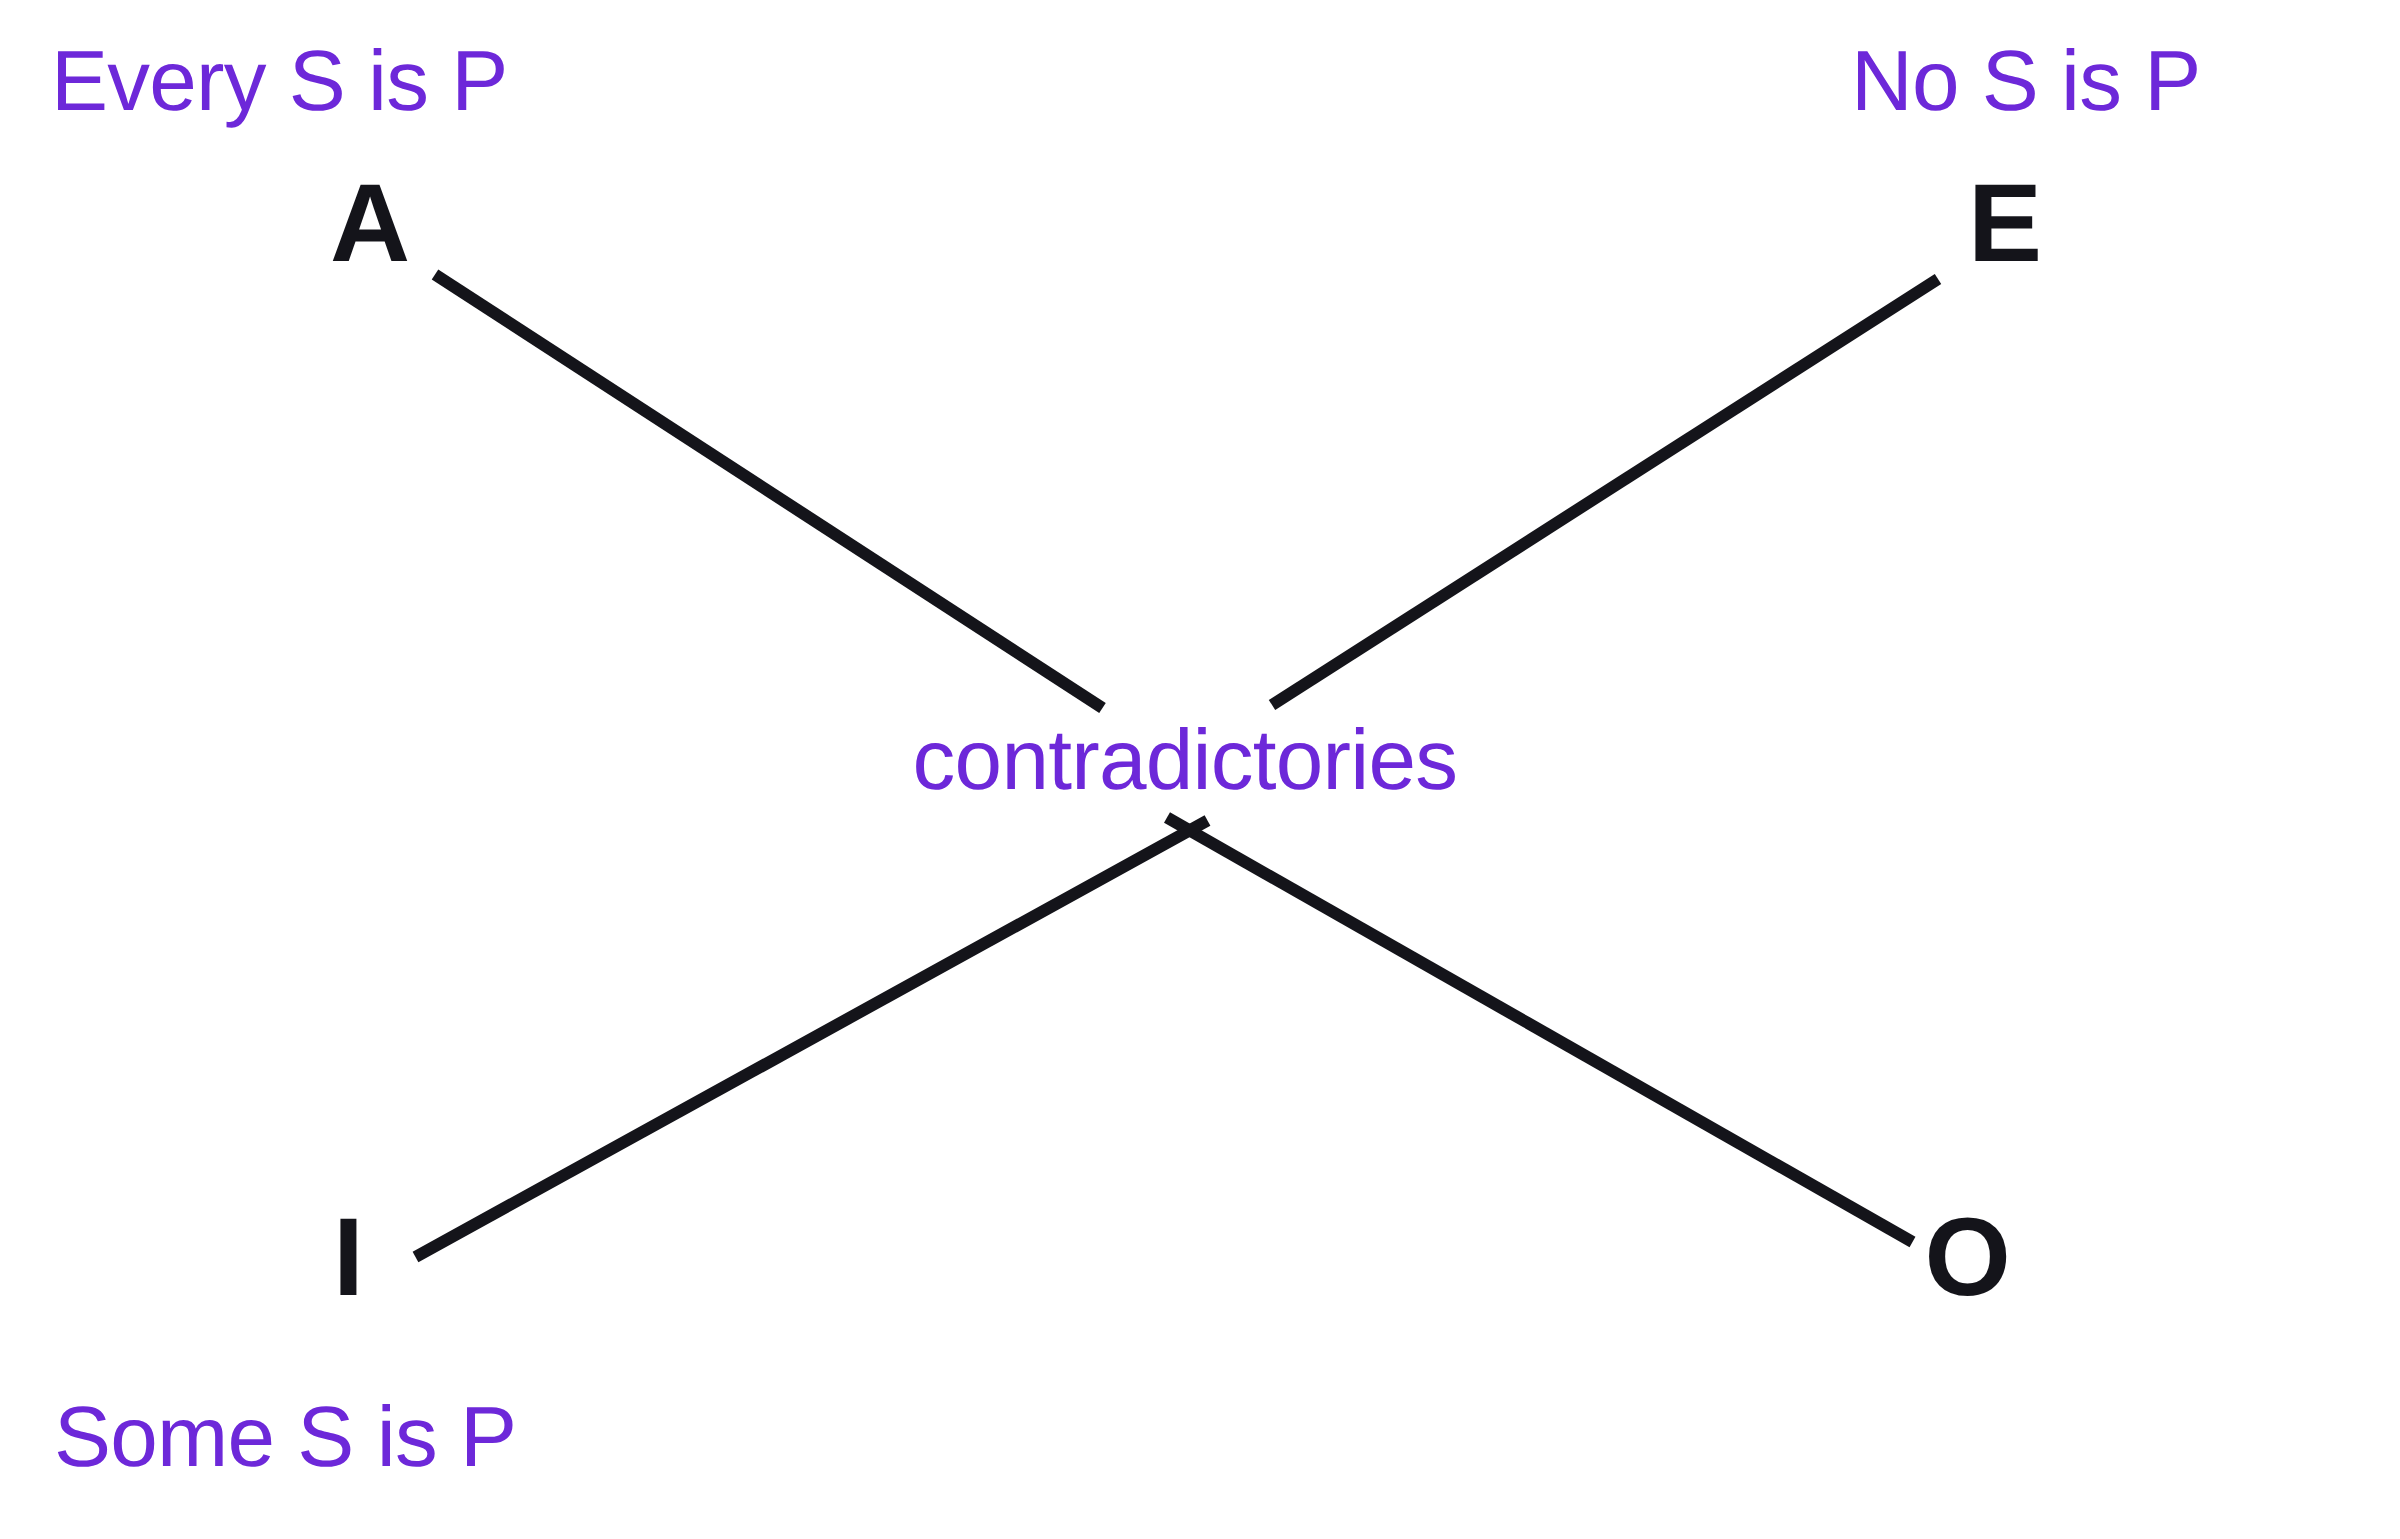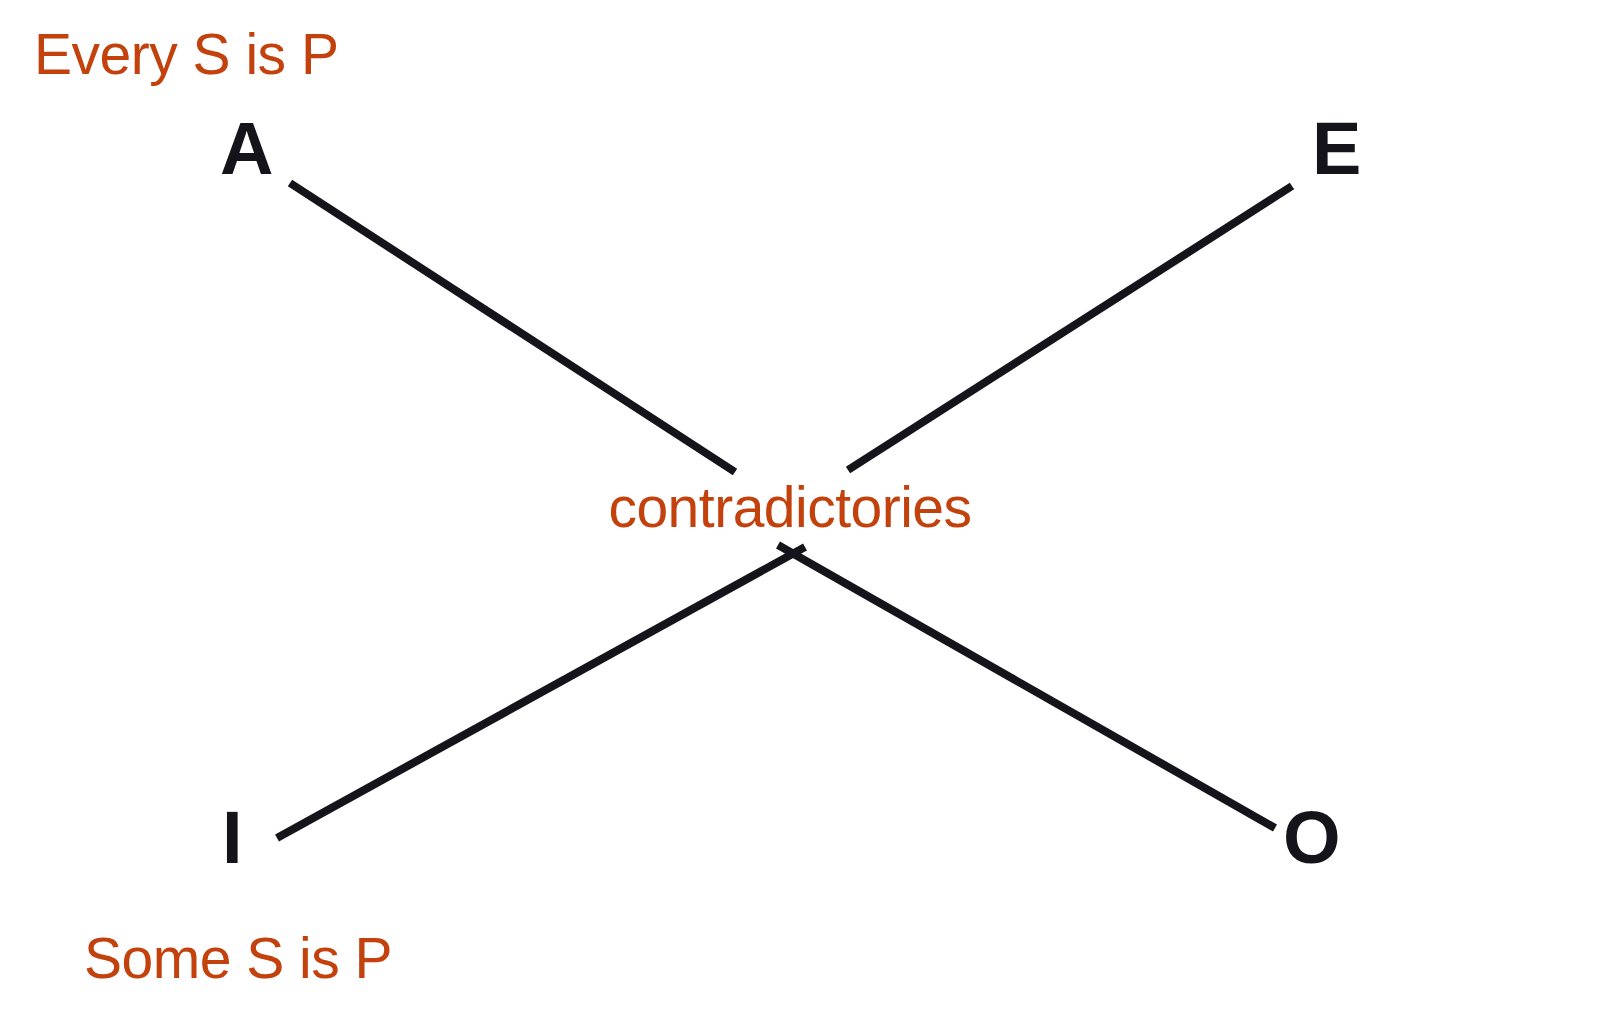--- a/index.html
+++ b/index.html
@@ -25,34 +25,34 @@
     width: 1600px;
     height: 1026px;
   }
   .lbl {
     position: absolute;
     white-space: nowrap;
     font-weight: 400;
     font-size: 57px;
     line-height: 1;
     letter-spacing: -0.5px;
-    color: #c2410c;
+    color: #6d28d9;
   }
   .vertex {
     position: absolute;
     white-space: nowrap;
     font-weight: 700;
     font-size: 74px;
     line-height: 1;
     color: #14141a;
   }
   
   #label-a-proposition { left: 34px;  top: 26px; }
   #label-e-proposition { right: 133px; top: 26px; }
-  #label-i-proposition { left: 36px;  top: 930px; margin-left: 48px; }
+  #label-i-proposition { left: 36px;  top: 930px; }
   #label-o-proposition { right: 33px; top: 930px; }
   
   #vertex-a { left: 220px;  top: 112px; }
   #vertex-e { left: 1312px; top: 112px; }
   #vertex-i { left: 222px;  top: 801px; }
   #vertex-o { left: 1283px; top: 801px; }
   
   #relation-contradictories {
     left: 0;
     right: 0;
@@ -73,20 +73,21 @@
         <line x1="778" y1="545" x2="1275" y2="828" stroke="#14141a" stroke-width="8" stroke-linecap="butt"></line>
         <line x1="1292" y1="186" x2="848" y2="470" stroke="#14141a" stroke-width="8" stroke-linecap="butt"></line>
         <line x1="805" y1="547" x2="277" y2="838" stroke="#14141a" stroke-width="8" stroke-linecap="butt"></line>
       </g>
   </svg>
 
   <div class="lbl" id="label-a-proposition">Every S is P</div>
 
   <div class="vertex" id="vertex-a">A</div>
 
+  <div class="lbl" id="label-e-proposition">No S is P</div>
 
   <div class="vertex" id="vertex-e">E</div>
 
   <div class="lbl" id="relation-contradictories">contradictories</div>
 
   <div class="vertex" id="vertex-i">I</div>
 
   <div class="lbl" id="label-i-proposition">Some S is P</div>
 
   <div class="vertex" id="vertex-o">O</div>

